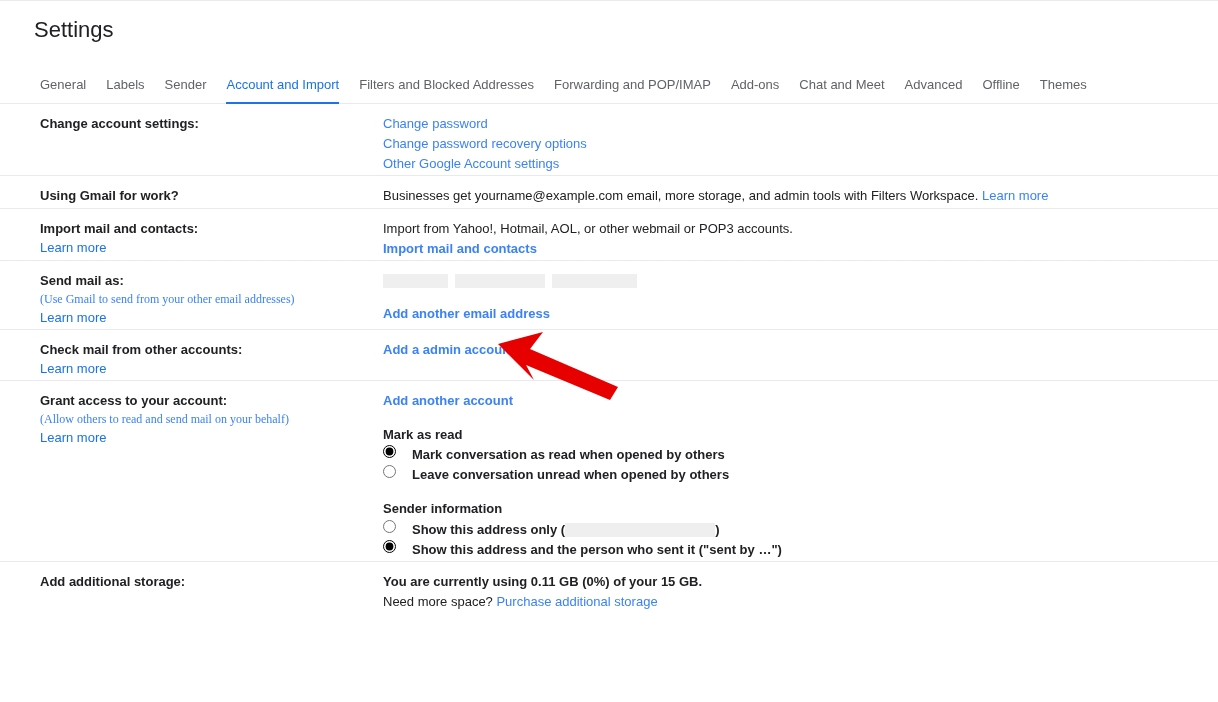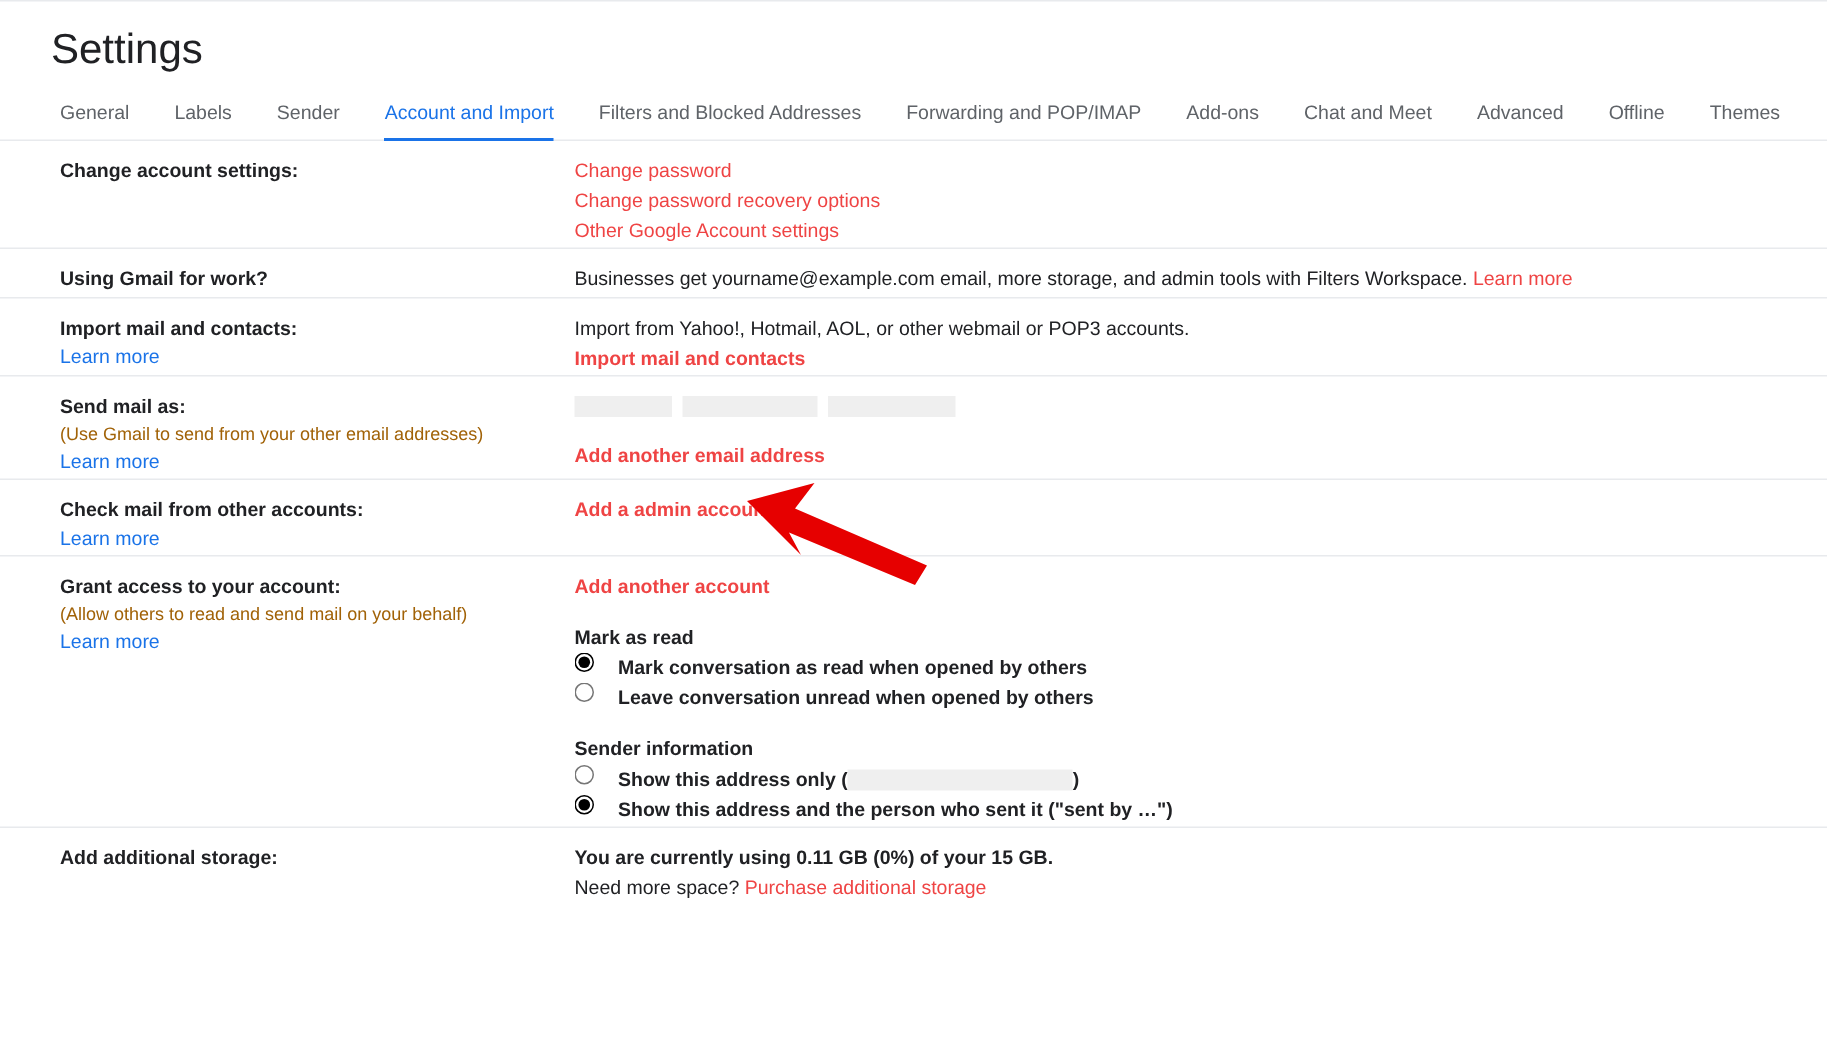--- a/index.html
+++ b/index.html
@@ -1,31 +1,31 @@
 <!DOCTYPE html>
 <html><head>
   <meta charset="utf-8">
   <style>
     * { box-sizing: border-box; margin: 0; padding: 0; }
     body { font-family: Arial, Helvetica, sans-serif; font-size: 13px; color: #202124; background: #fff; }
     .container { width: 1218px; margin: 0; }
     .border-top { border-top: 1px solid #e8eaed; }
-    .title { font-size: 28px; font-weight: 400; padding: 16px 0 18px 34px; font-family: 'Product Sans', Arial, sans-serif; }
-    .tabs { display: flex; gap: 30px; padding: 0 12px 0 40px; border-bottom: 1px solid #e8eaed; margin-top: 0; }
+    .title { font-size: 22px; font-weight: 400; padding: 16px 0 18px 34px; font-family: 'Product Sans', Arial, sans-serif; }
+    .tabs { display: flex; gap: 20px; padding: 0 12px 0 40px; border-bottom: 1px solid #e8eaed; margin-top: 16px; }
     .tab { font-size: 13px; font-weight: 500; color: #5f6368; padding: 0 0 10px 0; cursor: pointer; }
     .tab.active { color: #1a73e8; border-bottom: 2px solid #1a73e8; margin-bottom: -1px; }
     .section { display: flex; padding: 10px 10px 1px 40px; border-bottom: 1px solid #e8eaed; }
     .section.noborder { border-bottom: none; }
     .section-left { width: 343px; flex-shrink: 0; padding-top: 0; }
     .section-right { flex: 1; }
     .label { font-size: 13px; font-weight: 700; color: #202124; line-height: 1.5; }
-    .sublabel { font-size: 12px; color: #a16207; font-weight: 400; line-height: 1.5; }
+    .sublabel { font-size: 12px; color: #3b82f6; font-weight: 400; line-height: 1.5; font-family: Liberation Serif, serif; }
     .body-text { font-size: 13px; color: #202124; line-height: 1.55; }
     .body-text.bold { font-weight: 700; }
-    a.link { color: #ef4444; text-decoration: none; font-size: 13px; line-height: 1.55; cursor: pointer; }
+    a.link { color: #3b82f6; text-decoration: none; font-size: 13px; line-height: 1.55; cursor: pointer; }
     a.link.bold { font-weight: 700; }
     .learn { color: #1a73e8; text-decoration: none; font-size: 13px; cursor: pointer; line-height: 1.5; display: inline-block; }
     .redacted { display: inline-block; background: #efefef; height: 14px; vertical-align: middle; }
     .radio-row { display: flex; align-items: flex-start; gap: 16px; line-height: 1.55; font-size: 13px; }
     .radio-row input[type=radio] { width: 13px; height: 13px; cursor: pointer; accent-color: #000; }
     .radio-row label { cursor: pointer; }
     .radio-row.bold label { font-weight: 700; }
     .spacer { height: 14px; }
     .arrow-annotation { position: absolute; pointer-events: none; }
   </style>

